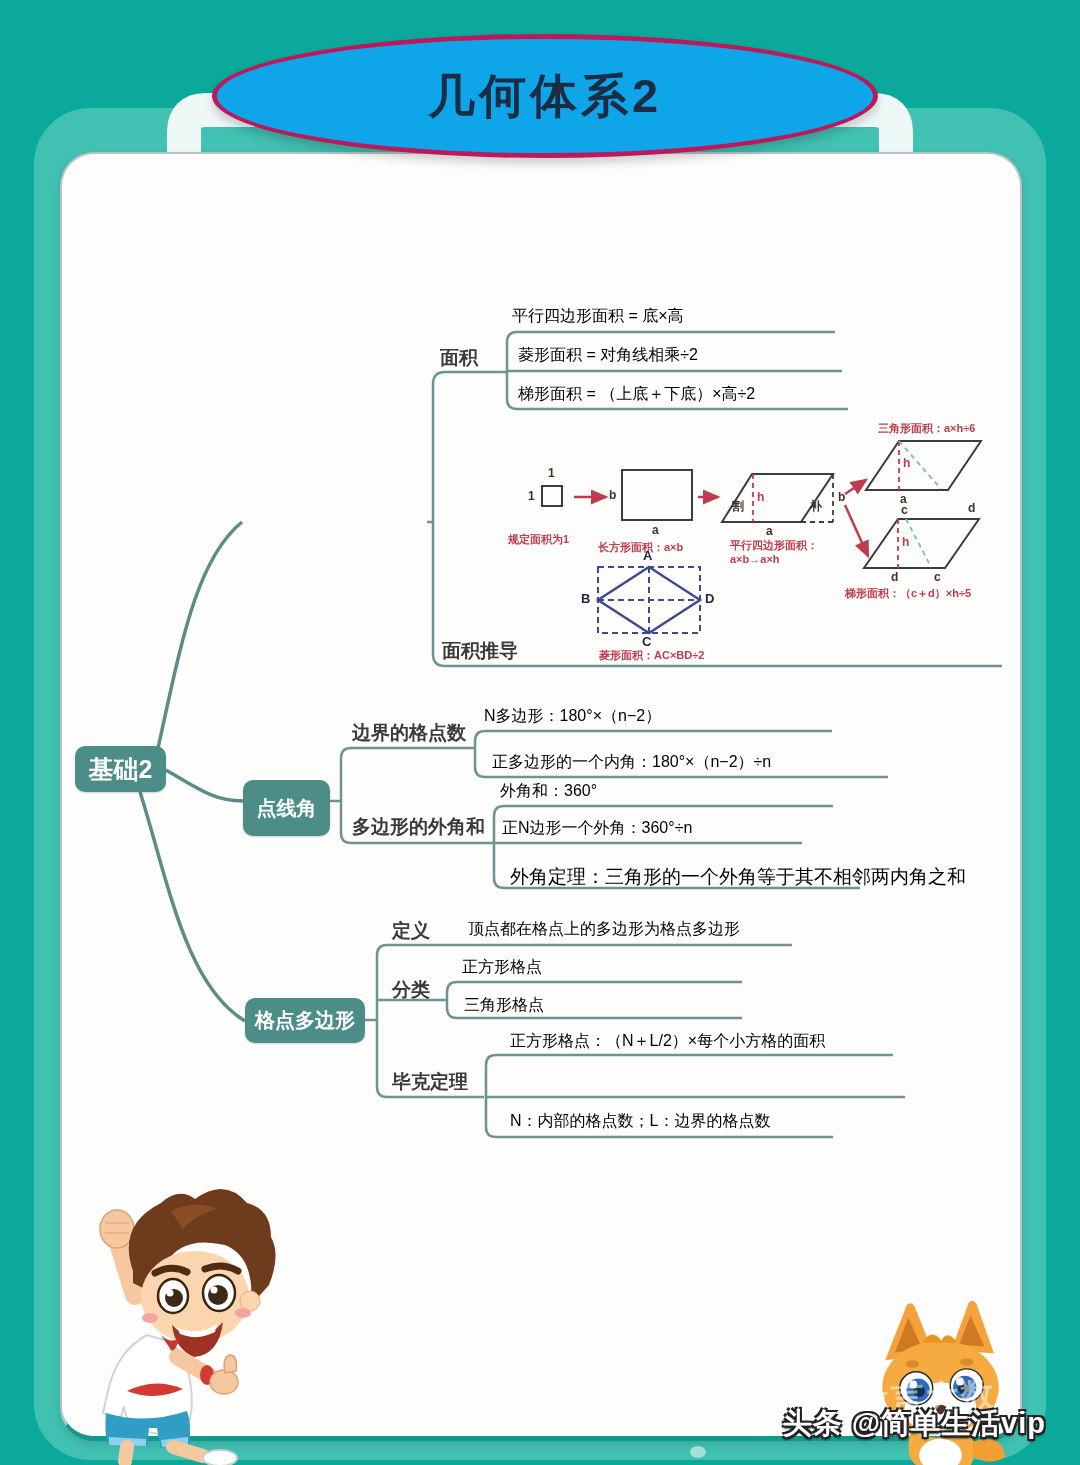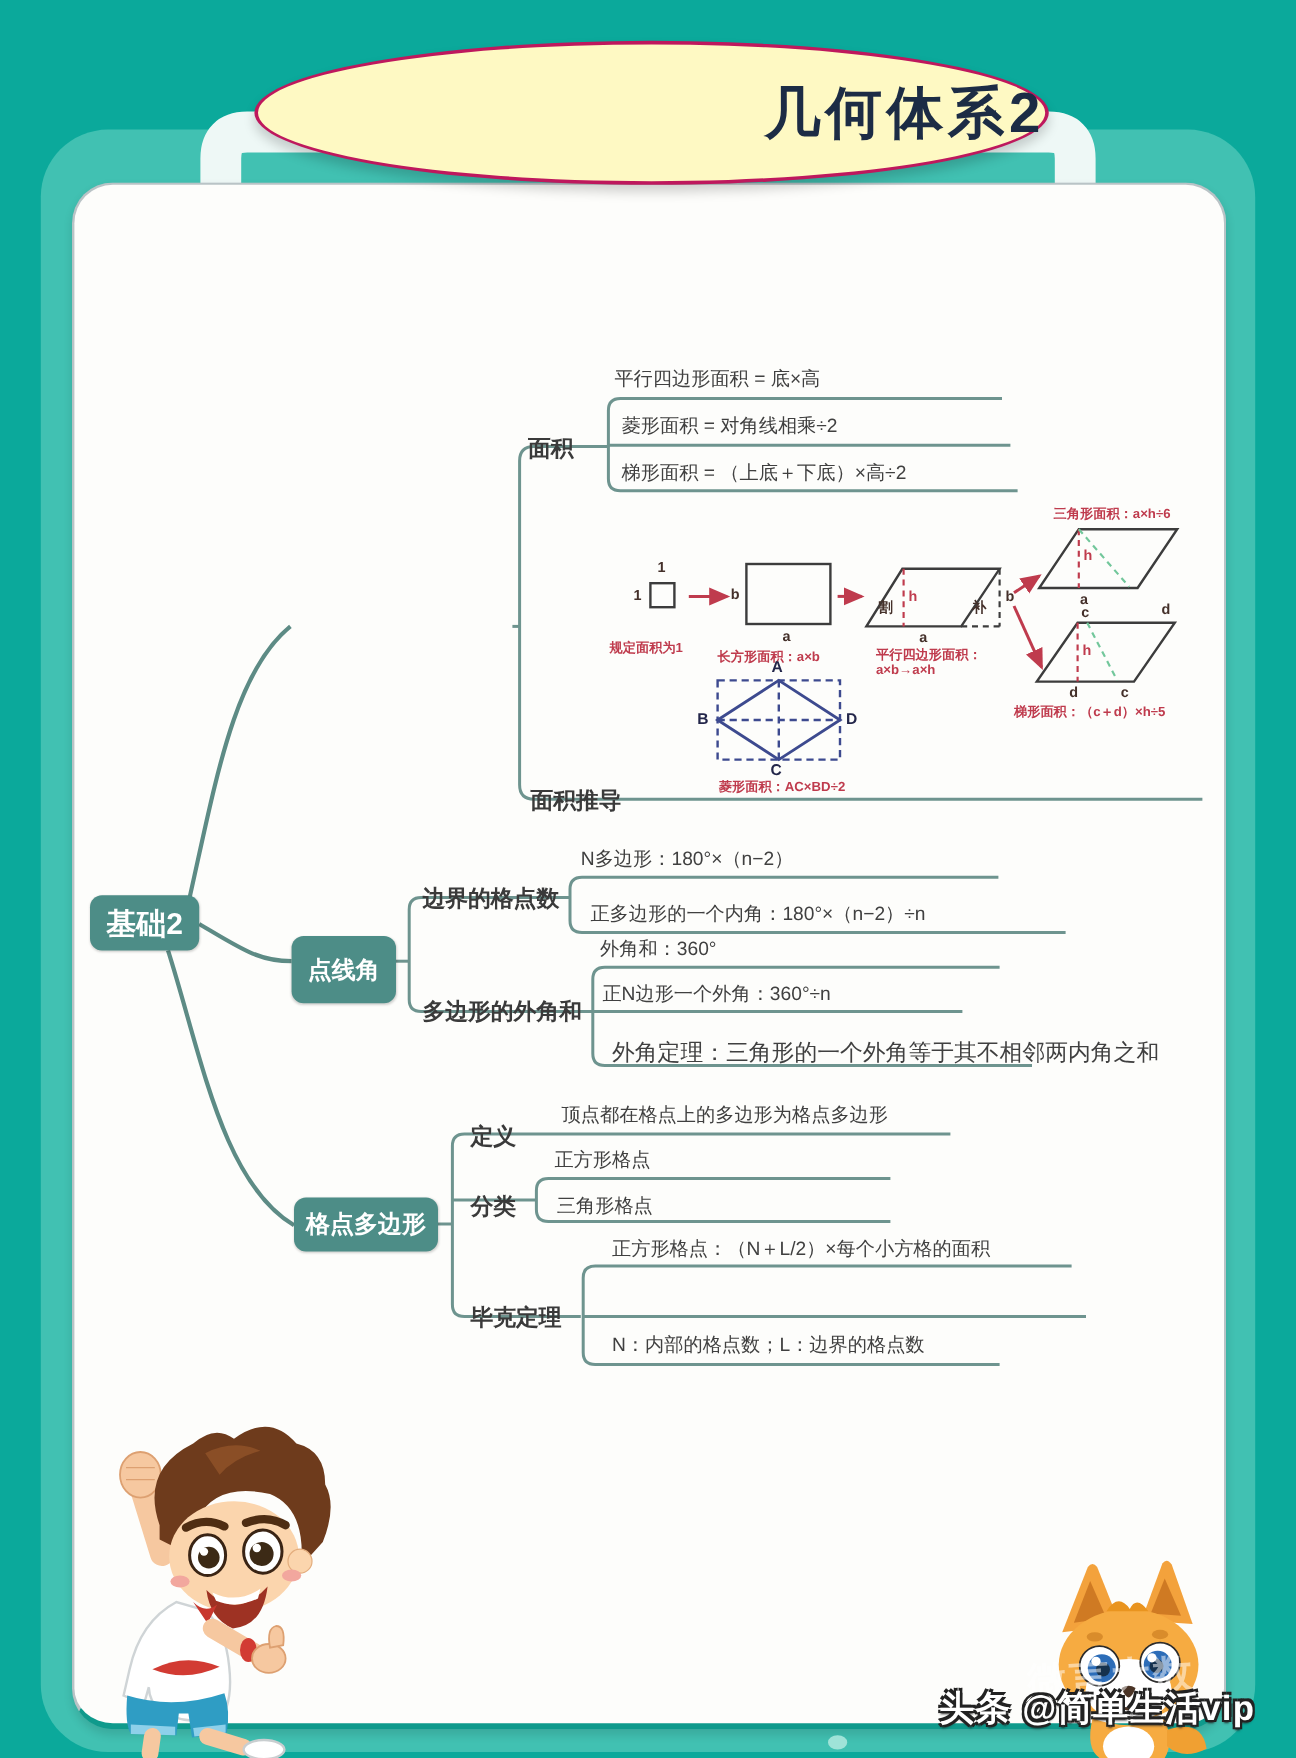--- a/index.html
+++ b/index.html
@@ -3,28 +3,28 @@
 <meta charset="utf-8">
 <style>
   html,body{margin:0;padding:0;background:#0ba99b;}
   #stage{position:relative;width:1080px;height:1465px;overflow:hidden;
          background:#0ba99b;font-family:"Liberation Sans","DejaVu Sans",sans-serif;}
   .abs{position:absolute;}
   #board{left:34px;top:108px;width:1012px;height:1352px;background:#41c1b2;border-radius:56px;}
   #card{left:60px;top:152px;width:958px;height:1282px;background:#fdfdfb;
         border:2px solid #b9c3c6;border-bottom:5px solid #0f9a8c;border-radius:34px;
         box-shadow:0 4px 8px rgba(0,0,0,.12);}
-  #title-oval{left:212px;top:34px;width:656px;height:114px;background:#fef9c3;
-        border:3px solid #be185d;border-radius:50%;display:flex;align-items:center;justify-content:flex-end;
+  #title-oval{left:212px;top:34px;width:656px;height:114px;background:#0ea5e9;
+        border:5px solid #be185d;border-radius:50%;display:flex;align-items:center;justify-content:center;
         box-shadow:0 6px 10px rgba(0,0,0,.18);}
   #title-oval span{font-size:47px;font-weight:bold;color:#1c2c45;letter-spacing:4px;}
   .node{background:#4d8d87;color:#fff;border-radius:10px;display:flex;align-items:center;
         justify-content:center;font-weight:600;box-shadow:0 1px 2px rgba(0,0,0,.18);}
-  .t{white-space:nowrap;color:#404040;font-size:16px;}
-  .lbl{white-space:nowrap;color:#3a3a3a;font-size:19px;font-weight:600;margin-top:16px;}
+  .t{white-space:nowrap;color:#000000;font-size:16px;}
+  .lbl{white-space:nowrap;color:#3a3a3a;font-size:19px;font-weight:600;}
   .red{white-space:nowrap;color:#bf3b4d;font-size:11px;font-weight:700;}
   .dl{white-space:nowrap;font-size:12px;font-weight:700;color:#44302a;}
   .dlr{white-space:nowrap;font-size:12px;font-weight:700;color:#bf3b4d;}
   .dln{white-space:nowrap;font-size:13px;font-weight:700;color:#23264a;}
   svg{display:block;}
   #wm-main{right:34px;top:1404px;font-size:29px;font-weight:bold;color:#fff;letter-spacing:1px;
         text-shadow:-2px -2px 0 #222,2px -2px 0 #222,-2px 2px 0 #222,2px 2px 0 #222,0 3px 2px #222;}
   #wm-faint{left:856px;top:1376px;font-size:33px;font-weight:bold;color:rgba(255,255,255,.5);
         transform:rotate(-3deg);letter-spacing:2px;}
 </style>

